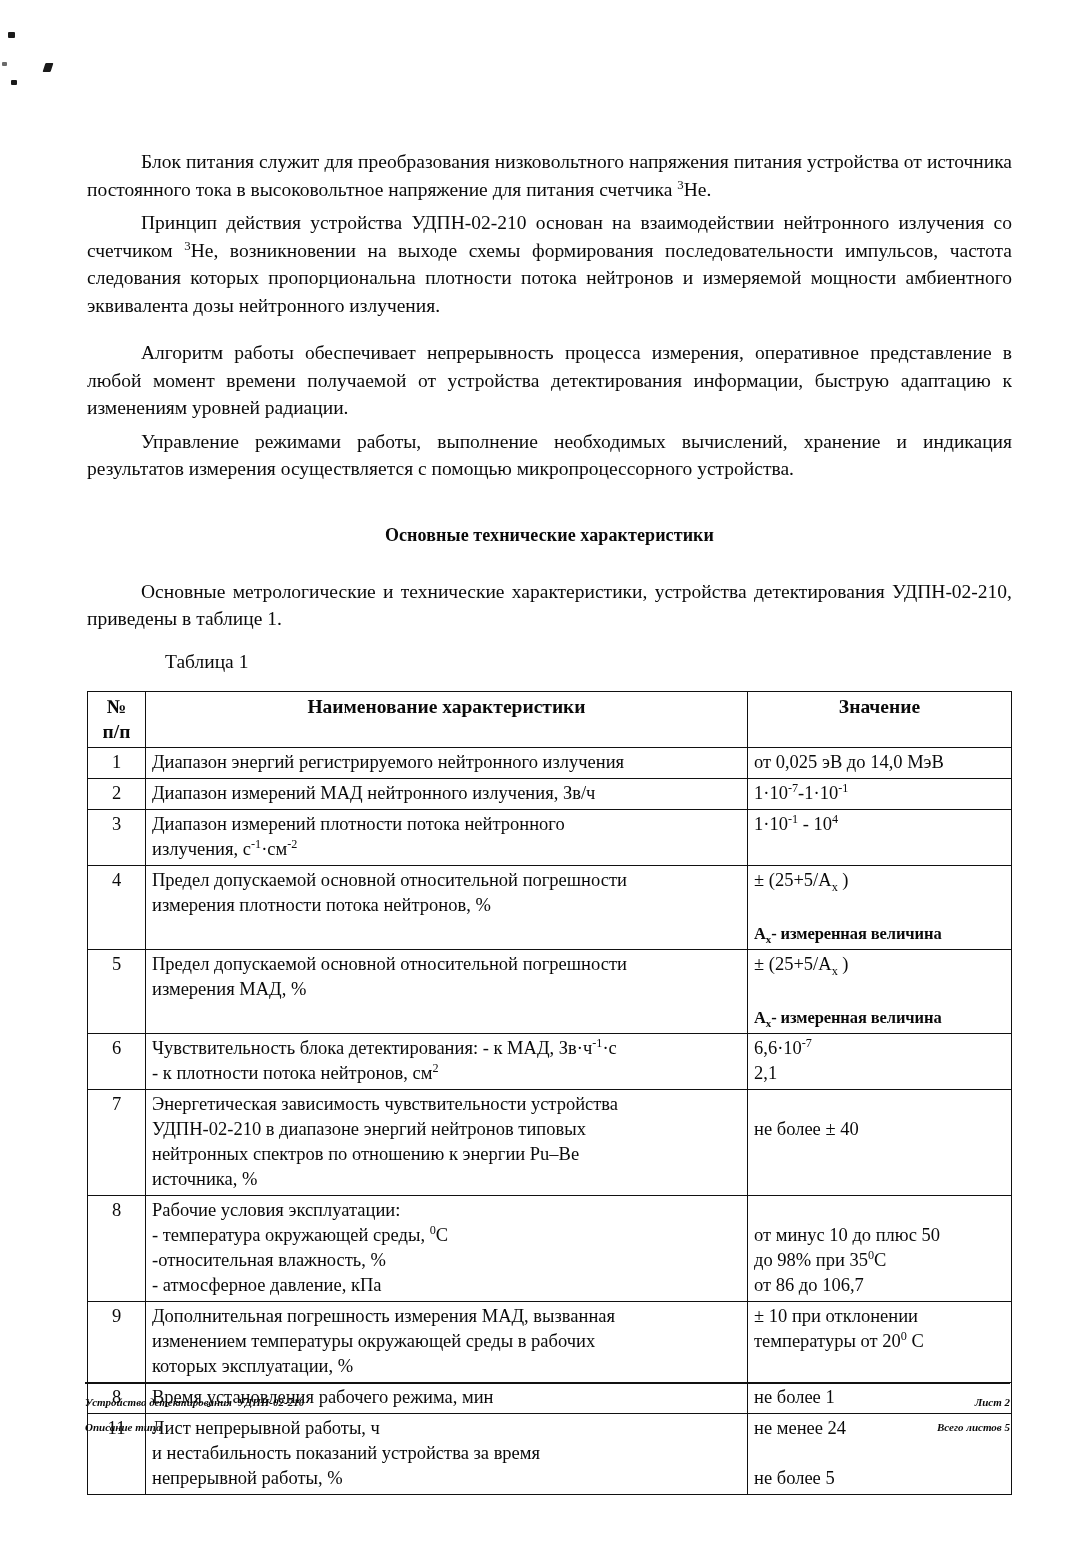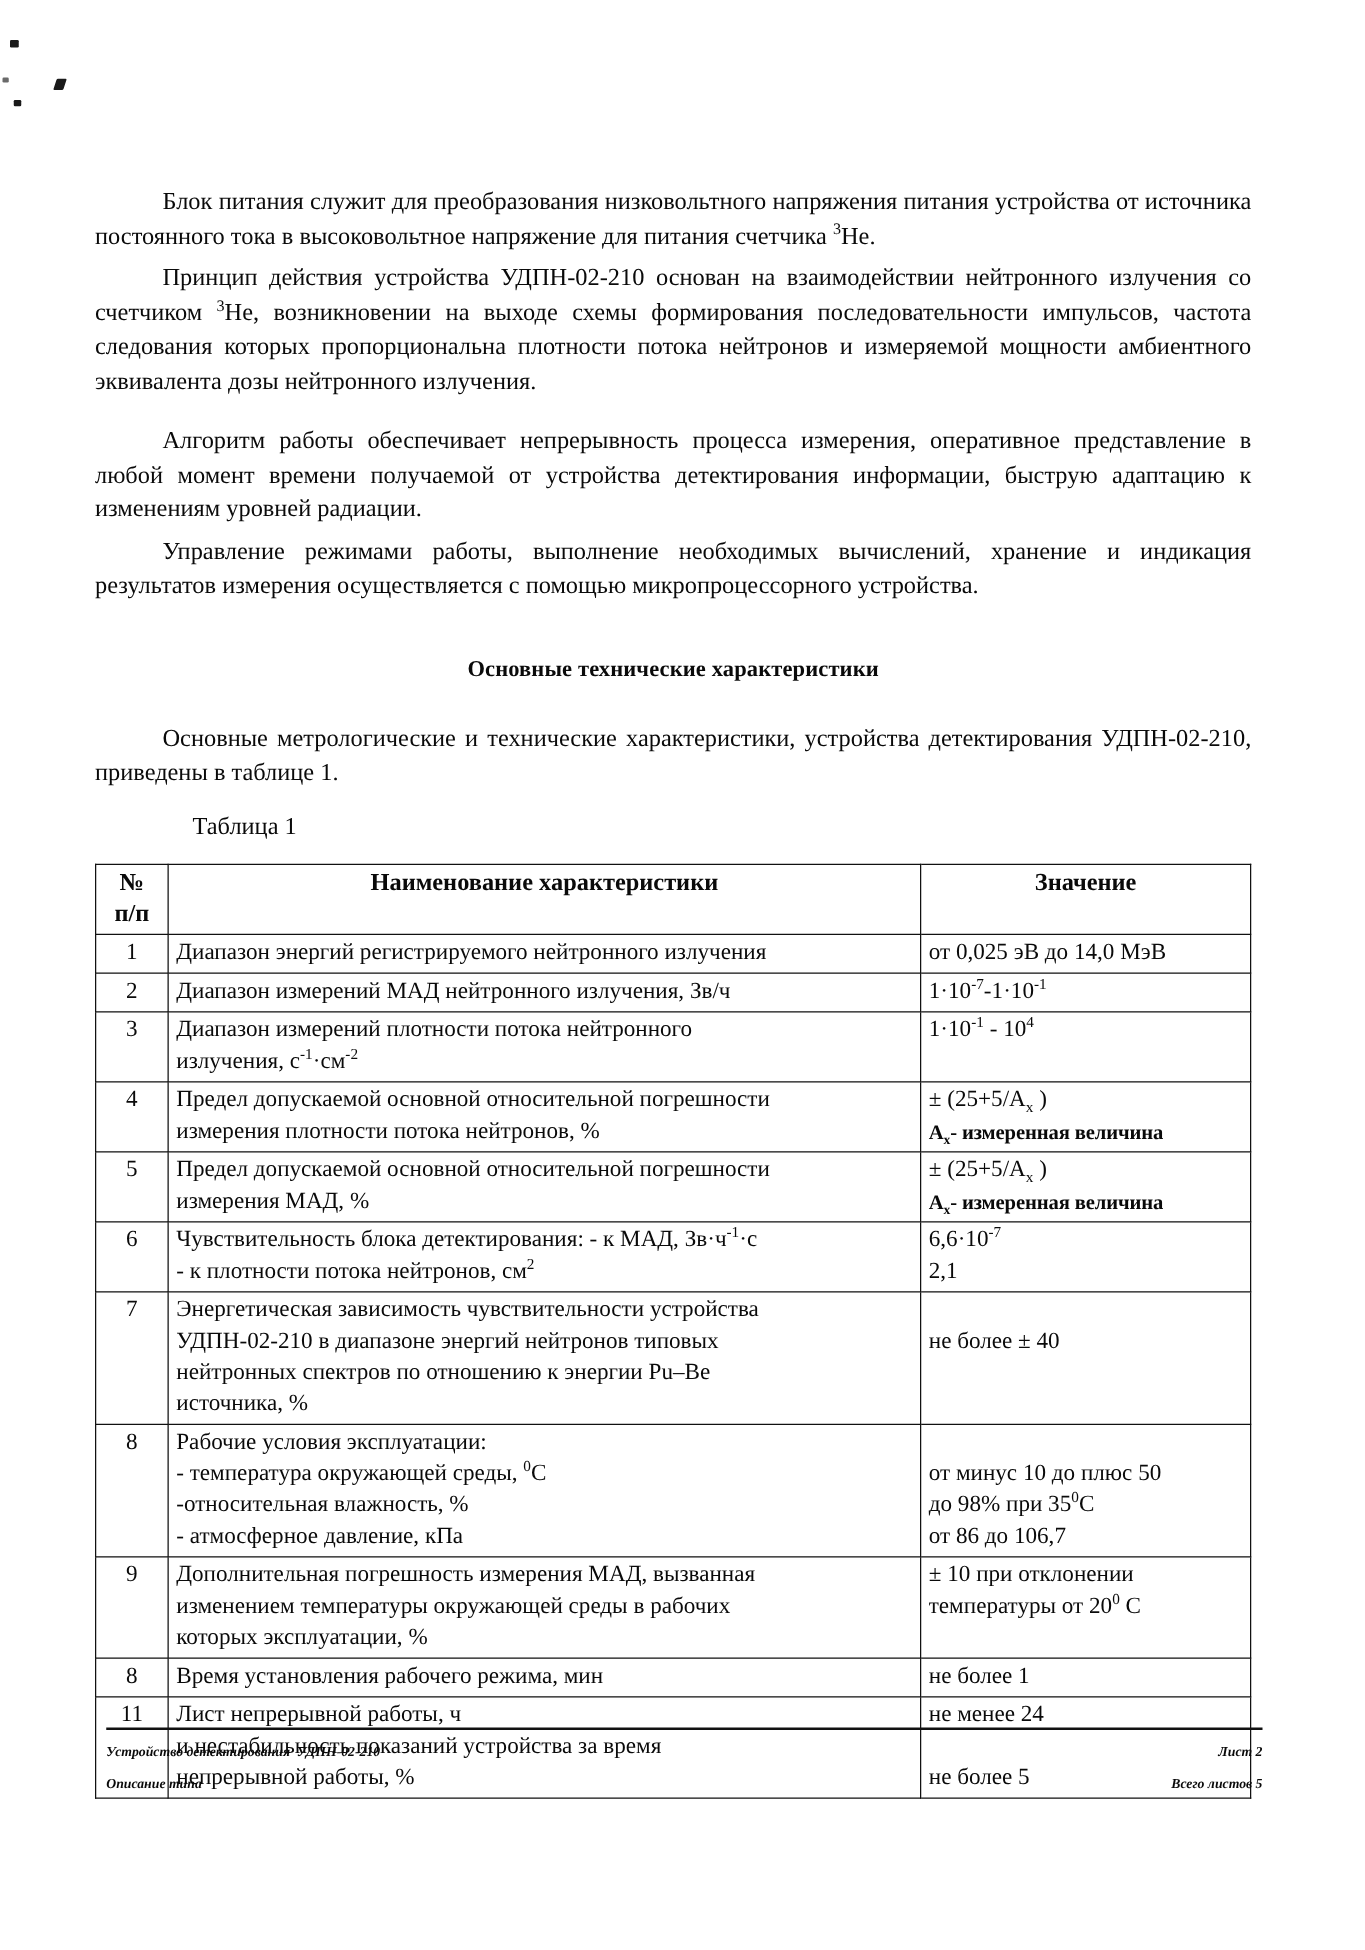--- a/index.html
+++ b/index.html
@@ -28,21 +28,21 @@
     border-radius: 1px;
   }
   .speck.s1 { left: 8px;  top: 32px; width: 7px; height: 6px; }
   .speck.s2 { left: 2px;  top: 62px; width: 5px; height: 4px; opacity: .65; }
   .speck.s3 { left: 11px; top: 80px; width: 6px; height: 5px; }
   .speck.s4 { left: 44px; top: 63px; width: 8px; height: 9px;
               transform: skewX(-18deg); }
 
   .body-area {
     position: absolute;
-    left: 76px;
+    left: 87px;
     top: 0;
     width: 925px;
   }
 
   p.para {
     margin: 0;
     font-size: 19.5px;
     line-height: 27.5px;
     text-align: justify;
     text-indent: 54px;
@@ -113,20 +113,21 @@
   }
 
   .hdr-num-l1 { display: block; }
   .hdr-num-l2 { display: block; }
 
   .ln { display: block; }
   .ln.sm {
     font-size: 16.5px;
     font-weight: bold;
     letter-spacing: -0.1px;
+    margin-top: 28px;
   }
   .spacer-line { display: block; height: 25px; }
 
   .footer {
     position: absolute;
     left: 85px;
     top: 1382px;
     width: 925px;
   }
   .footer-rule {

